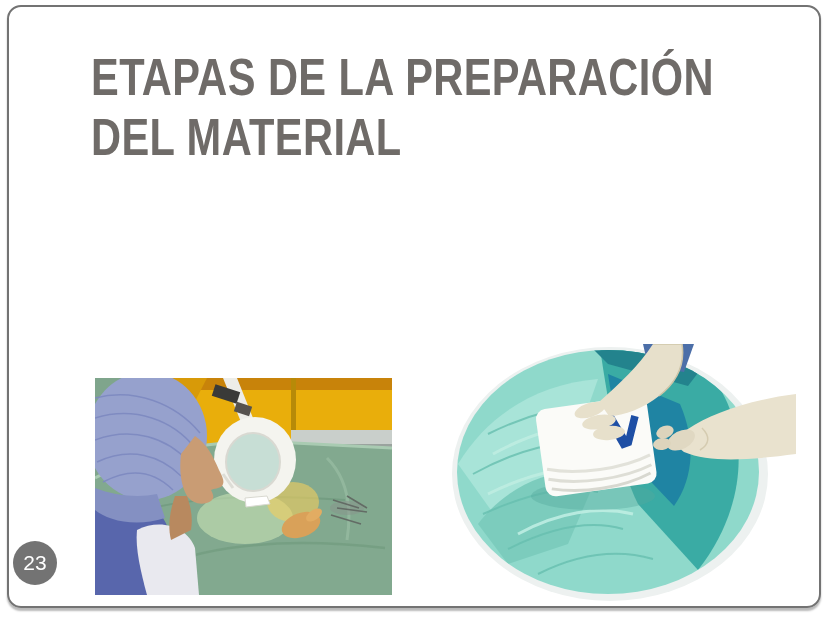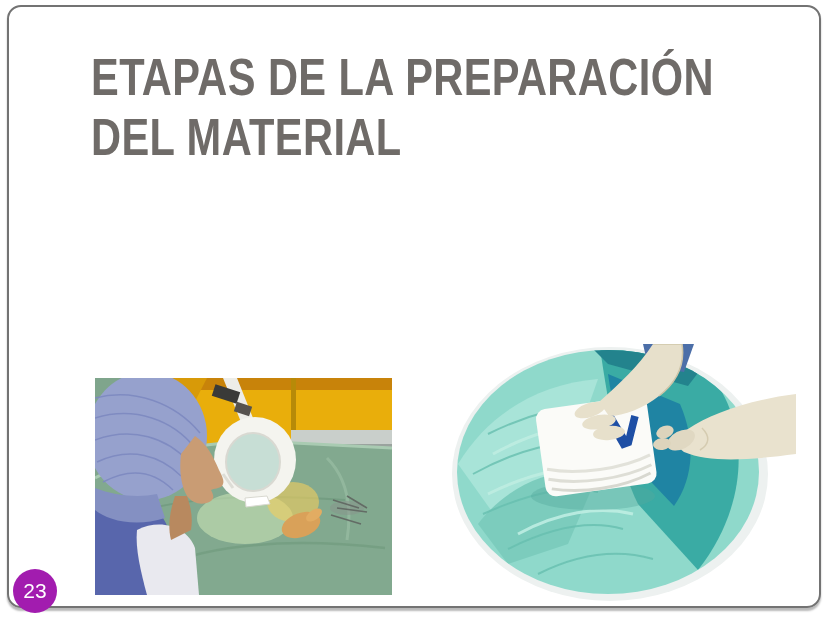--- a/index.html
+++ b/index.html
@@ -36,22 +36,22 @@
     font-size:31px;line-height:38px;color:#1C1A19;
     white-space:pre-wrap;
   }
   .bullet-text b{font-weight:bold;}
   
   .photo-left{position:absolute;left:95px;top:378px;width:297px;height:217px;z-index:2;}
   .photo-right{position:absolute;left:448px;top:344px;width:348px;height:258px;background:#ffffff;z-index:3;}
   .photo-left svg,.photo-right svg{display:block;}
   
   .page-badge{
-    position:absolute;left:13px;top:569px;width:44px;height:44px;
-    border-radius:50%;background:#a21caf;color:#ffffff;z-index:6;
+    position:absolute;left:13px;top:541px;width:44px;height:44px;
+    border-radius:50%;background:#737373;color:#ffffff;z-index:6;
     font-family:"Liberation Sans", sans-serif;font-size:21px;
     display:flex;align-items:center;justify-content:center;
   }
 </style>
 </head>
 <body>
 
 <div class="frame"></div>
 
 <h1 class="title">

